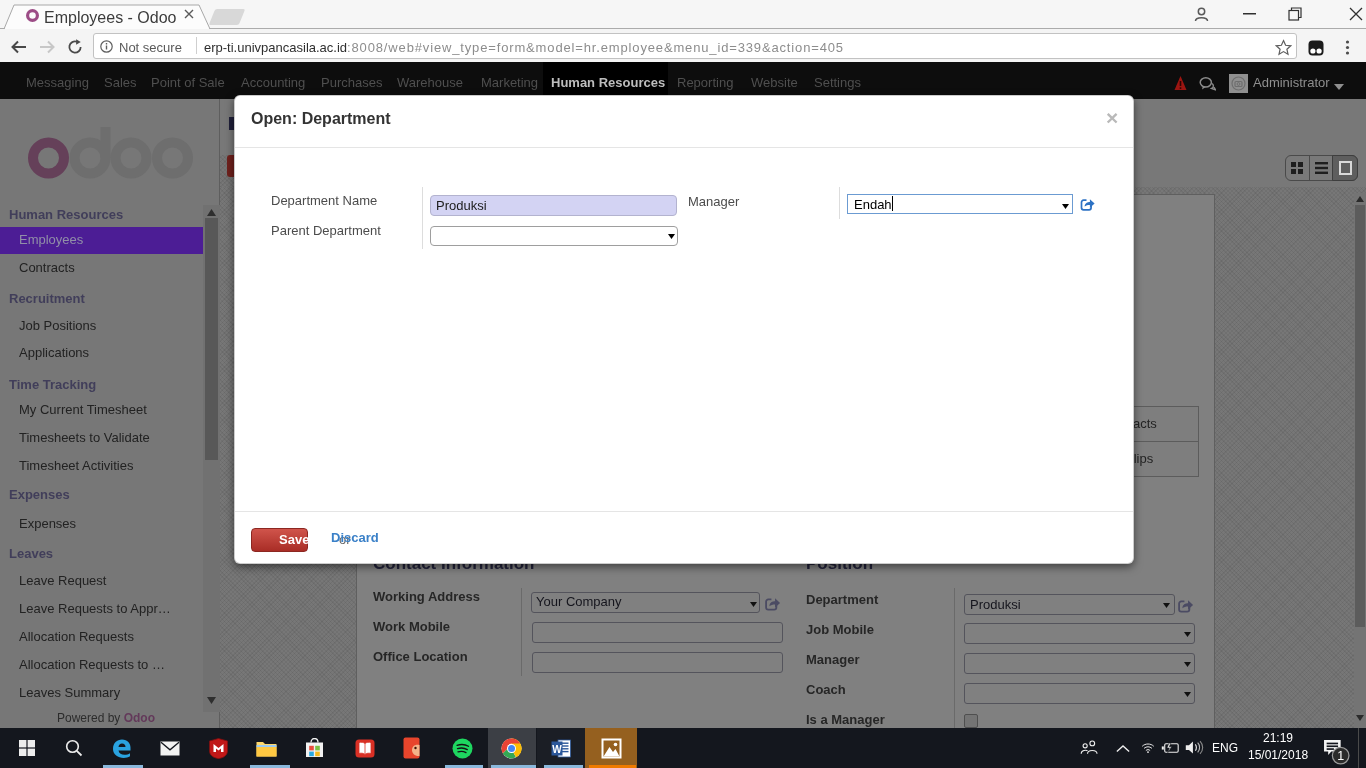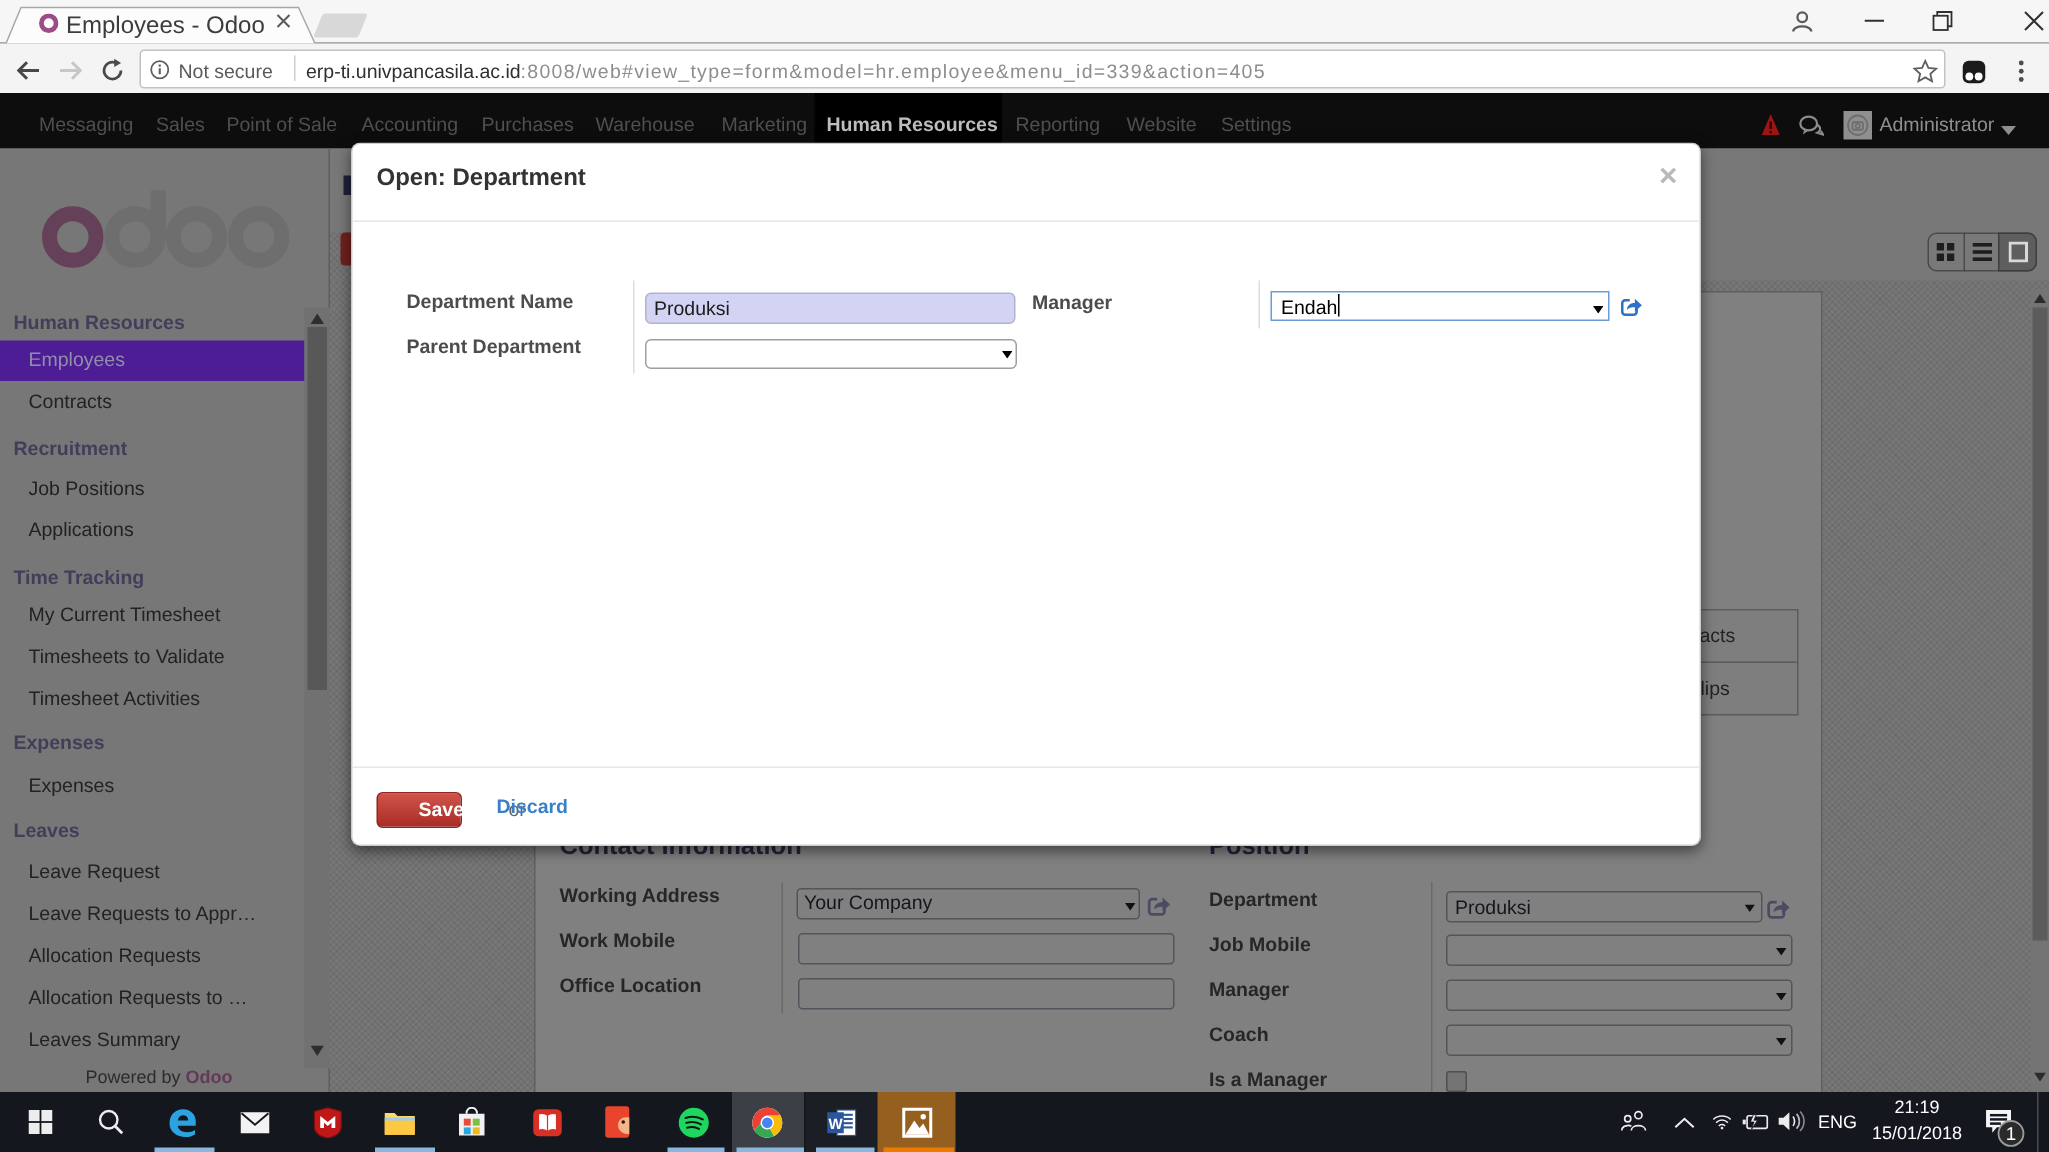--- a/index.html
+++ b/index.html
@@ -50,21 +50,21 @@
 .fsep { width:1px; background:#6a6a6a; }
 
 #pgscroll { left:1354px; top:193px; width:12px; height:535px; background:#747474; }
 #pgthumb { left:1355px; top:205px; width:10px; height:422px; background:#5c5c5c; }
 
 #modal { left:234px; top:95px; width:900px; height:469px; background:#fff; border-radius:6px;
   box-shadow:0 3px 9px rgba(0,0,0,.5); border:1px solid rgba(0,0,0,.2); }
 #mhead { position:absolute; left:0; top:0; width:100%; height:52px; border-bottom:1px solid #e5e5e5; }
 #mtitle { left:16px; top:14px; font-size:16px; font-weight:bold; color:#333; }
 #mclose { left:871px; top:10px; font-size:21px; font-weight:bold; color:#b9b9b9; }
-.mlabel { font-size:13px; font-weight:bold; color:#4c4c4c; white-space:nowrap; }
+.mlabel { font-size:13px; font-weight:normal; color:#4c4c4c; white-space:nowrap; }
 #mfoot { position:absolute; left:0; top:415px; width:100%; height:54px; border-top:1px solid #e5e5e5; }
 #msave { position:absolute; left:16px; top:432px; width:57px; height:24px; border-radius:4px;
   background:linear-gradient(#d0544b,#a92d26); border:1px solid #8c2721; color:#fff;
   font-size:13px; font-weight:bold; text-align:center; line-height:22px;padding-left:27px; }
 #mor { position:absolute; left:80px; top:436px; font-size:13px; color:#666;margin-left:24px; }
 #mdiscard { position:absolute; left:96px; top:434px; font-size:13px; font-weight:bold; color:#3a80c8; }
 
 #taskbar { left:0; top:728px; width:1366px; height:40px; background:#14171e; }
 .tbul { position:absolute; top:765px; height:3px; background:#8ab8dc; }
 .tray { position:absolute; color:#fff; font-size:12px; }

